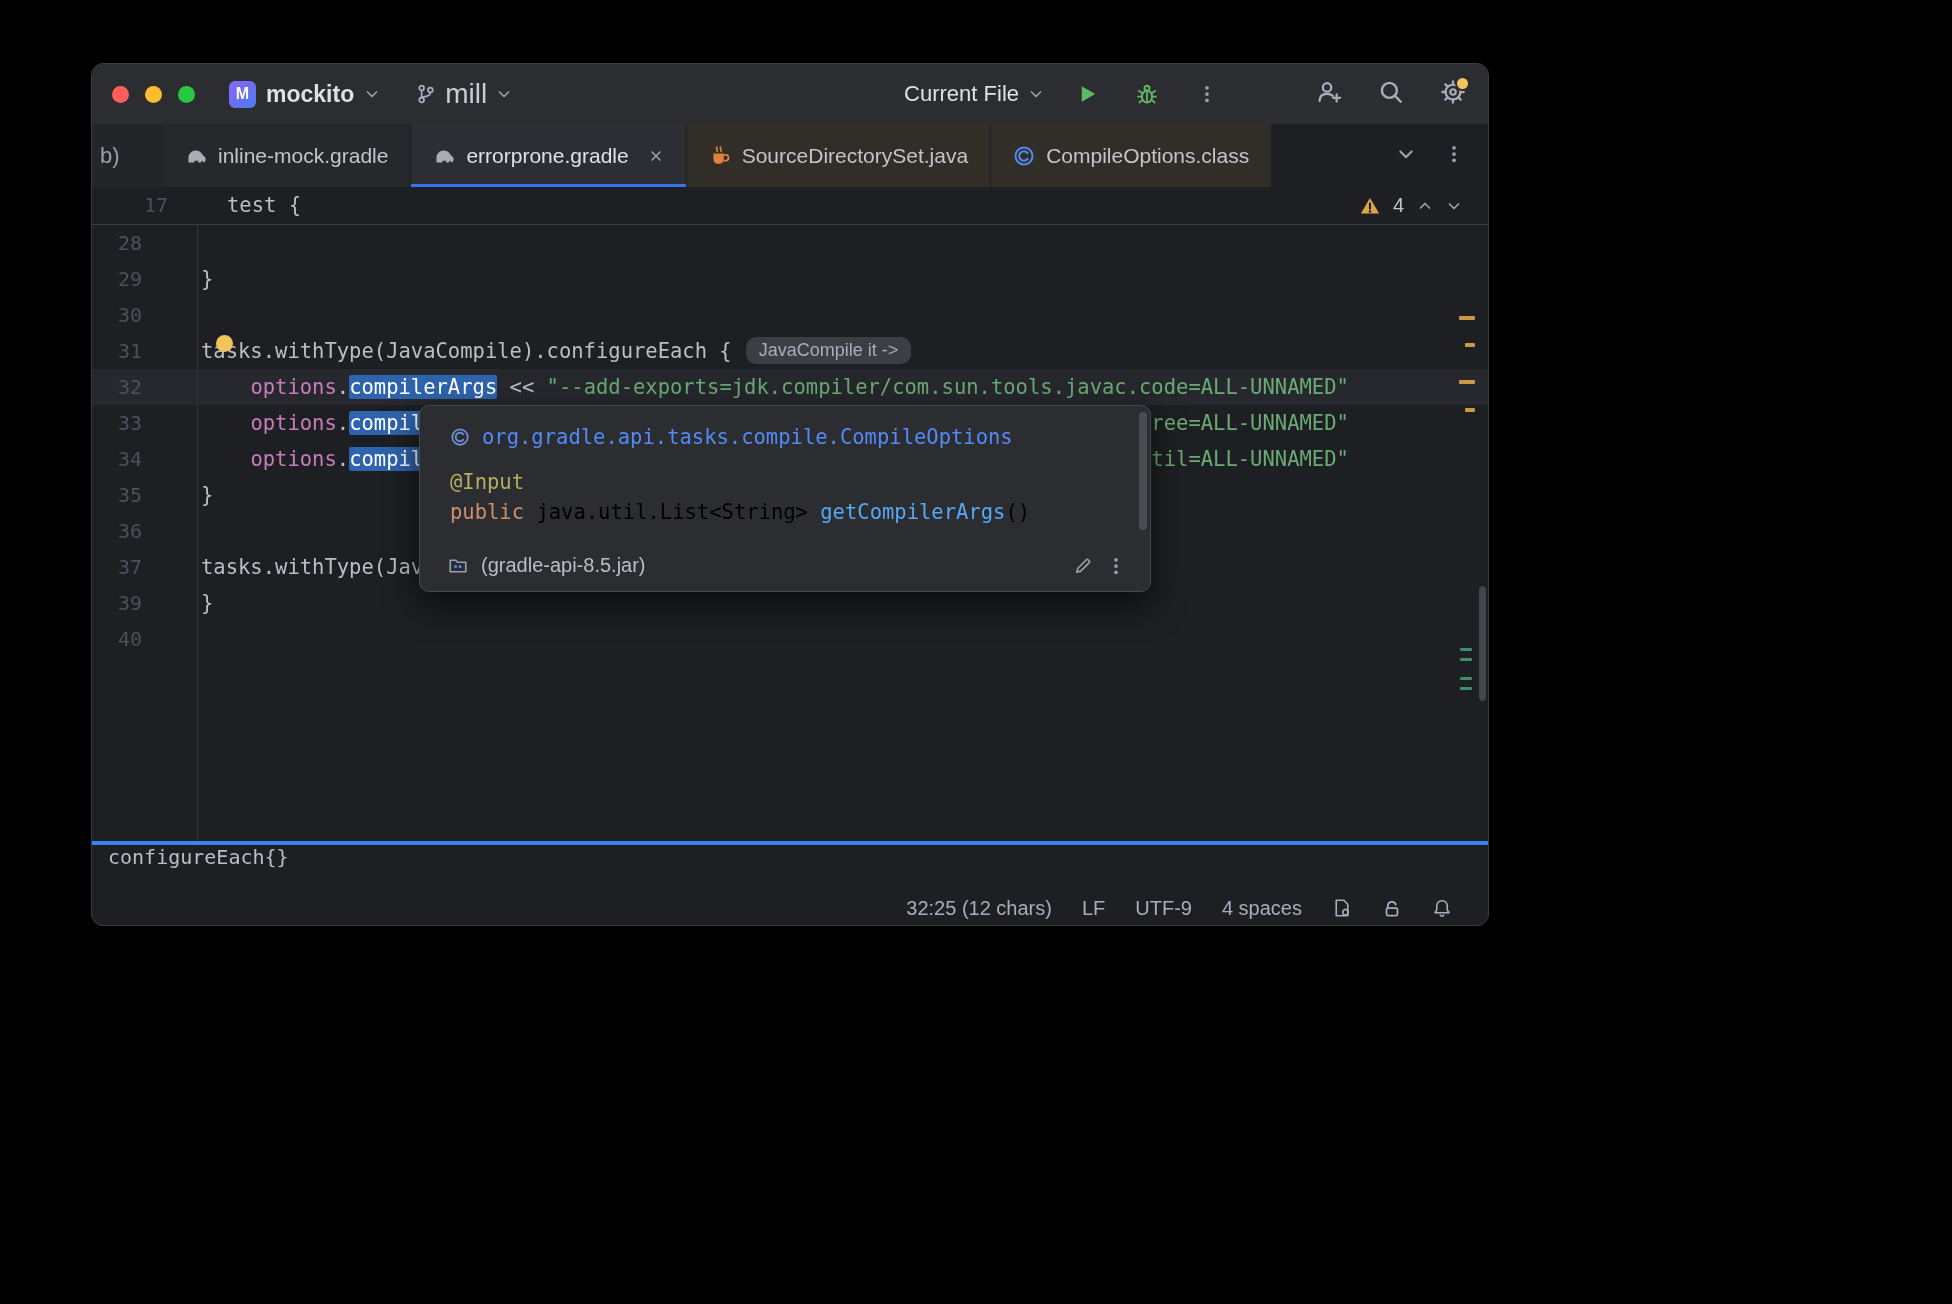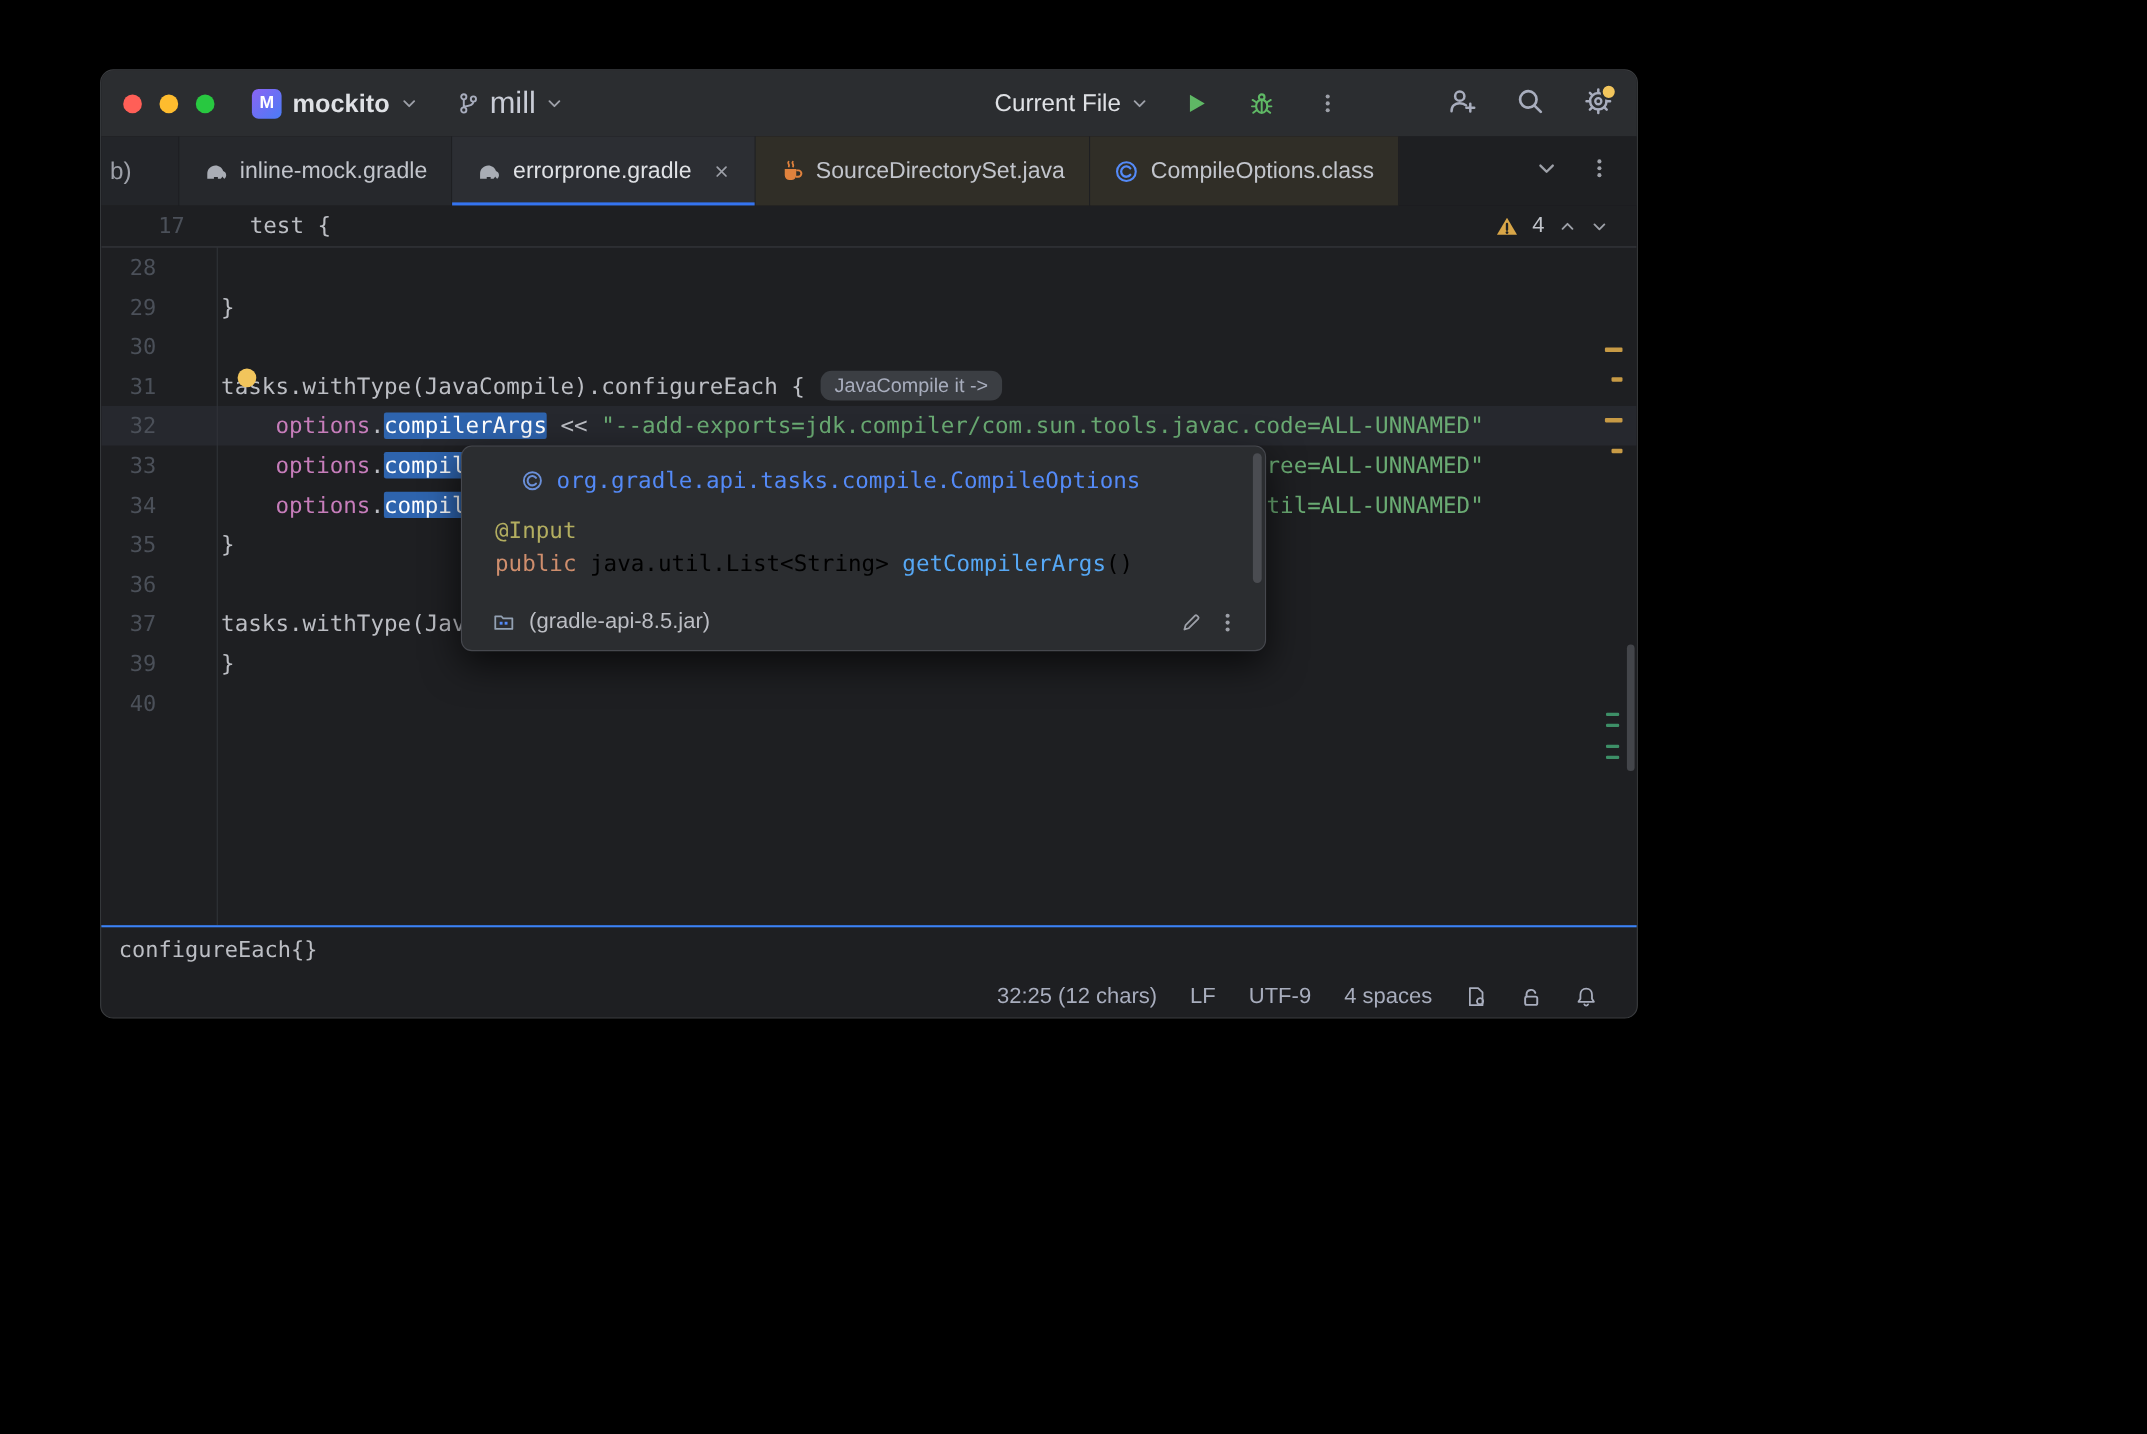--- a/index.html
+++ b/index.html
@@ -57,30 +57,30 @@
   .bulb-dot{position:absolute;left:124px;top:148px;width:17px;height:17px;border-radius:50%;background:#f2c55c;z-index:3;}
   .inspection-widget{position:absolute;right:26px;top:0;height:37px;display:flex;align-items:center;gap:13px;color:#c2c5cc;font-size:20px;z-index:3;}
   .stripe-mark{position:absolute;border-radius:1px;z-index:4;}
   .stripe-yellow{background:#c79a45;height:4px;}
   .stripe-teal{background:#3d8f67;height:3px;}
   .ed-scrollthumb{position:absolute;right:2px;top:399px;width:7px;height:115px;background:#43454a;border-radius:4px;z-index:4;}
 
   
   .doc-popup{position:absolute;left:327px;top:218px;width:732px;height:187px;background:#2b2d30;border:1px solid #46484e;border-radius:10px;box-shadow:0 12px 34px rgba(0,0,0,.65);z-index:10;box-sizing:border-box;display:flex;flex-direction:column;padding-top:16px;}
   .doc-row{display:flex;align-items:center;gap:12px;padding:0 30px;font:20.5px "DejaVu Sans Mono","Liberation Mono",monospace;height:30px;flex:none;}
-  .doc-row.first{margin-bottom:15px;margin-left:24px;}
+  .doc-row.first{margin-bottom:15px;}
   .doc-link{color:#548af7;}
   .doc-annotation{color:#b3ae60;}
   .doc-footer{margin-top:auto;display:flex;align-items:center;gap:13px;padding:0 24px 14px 28px;font-size:20px;color:#bcbec4;}
   .doc-footer .spacer{flex:1;}
   .doc-scrollthumb{position:absolute;right:3px;top:6px;width:8px;height:118px;background:#4a4c51;border-radius:4px;}
   .copyright-icon{color:#6a8fd8;}
 
   
-  .breadcrumbs{height:40px;border-top:2px solid #3b82f6;display:flex;align-items:center;padding-left:16px;font:20px "DejaVu Sans Mono","Liberation Mono",monospace;color:#bcbec4;}
+  .breadcrumbs{height:40px;border-top:4px solid #3b82f6;display:flex;padding-left:16px;font:20px "DejaVu Sans Mono","Liberation Mono",monospace;color:#bcbec4;}
   .statusbar{height:46px;display:flex;align-items:center;justify-content:flex-end;gap:30px;padding-right:36px;color:#a8adbd;font-size:20px;}
   .statusbar .sb-item{display:flex;align-items:center;}
 </style>
 </head>
 <body>
 
 <svg width="0" height="0" style="position:absolute" aria-hidden="true">
   <defs>
     <symbol id="icon-chevron-down" viewBox="0 0 16 16">
         <polyline points="3.5,6 8,10.5 12.5,6" fill="none" stroke="currentColor" stroke-width="1.7" stroke-linecap="round" stroke-linejoin="round"></polyline>

